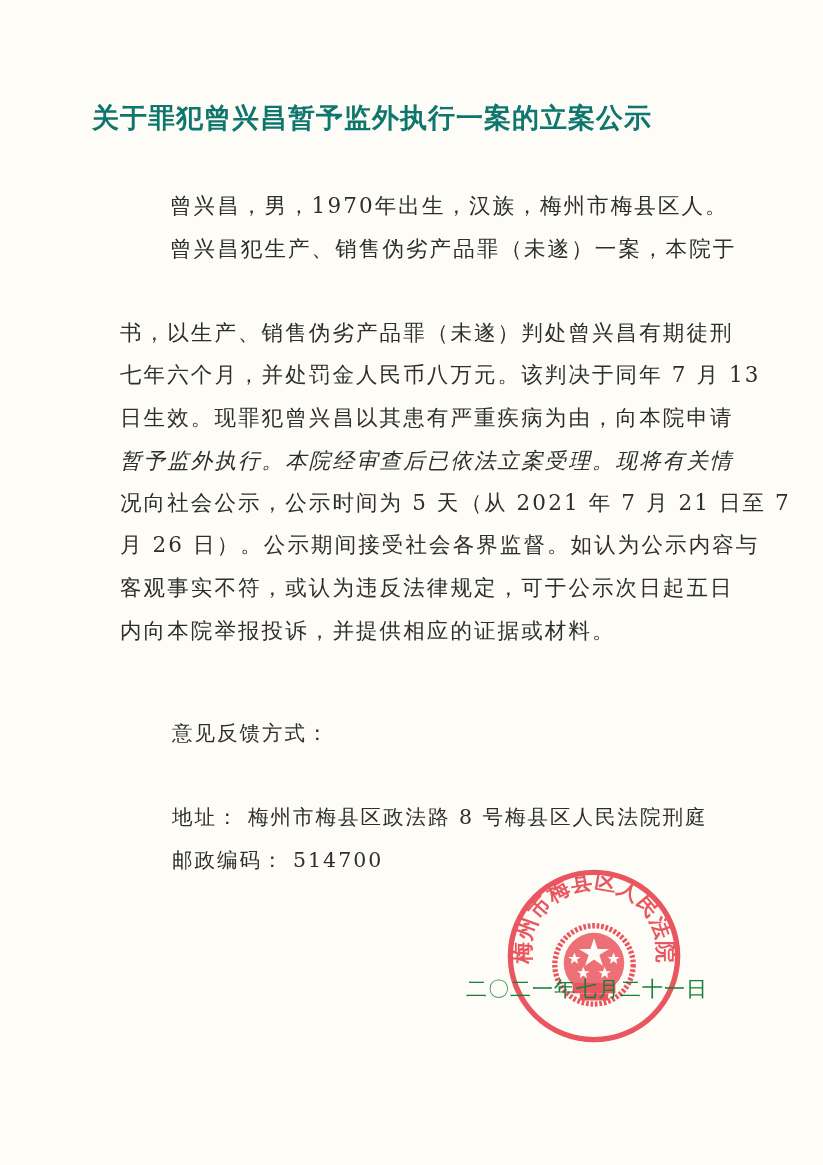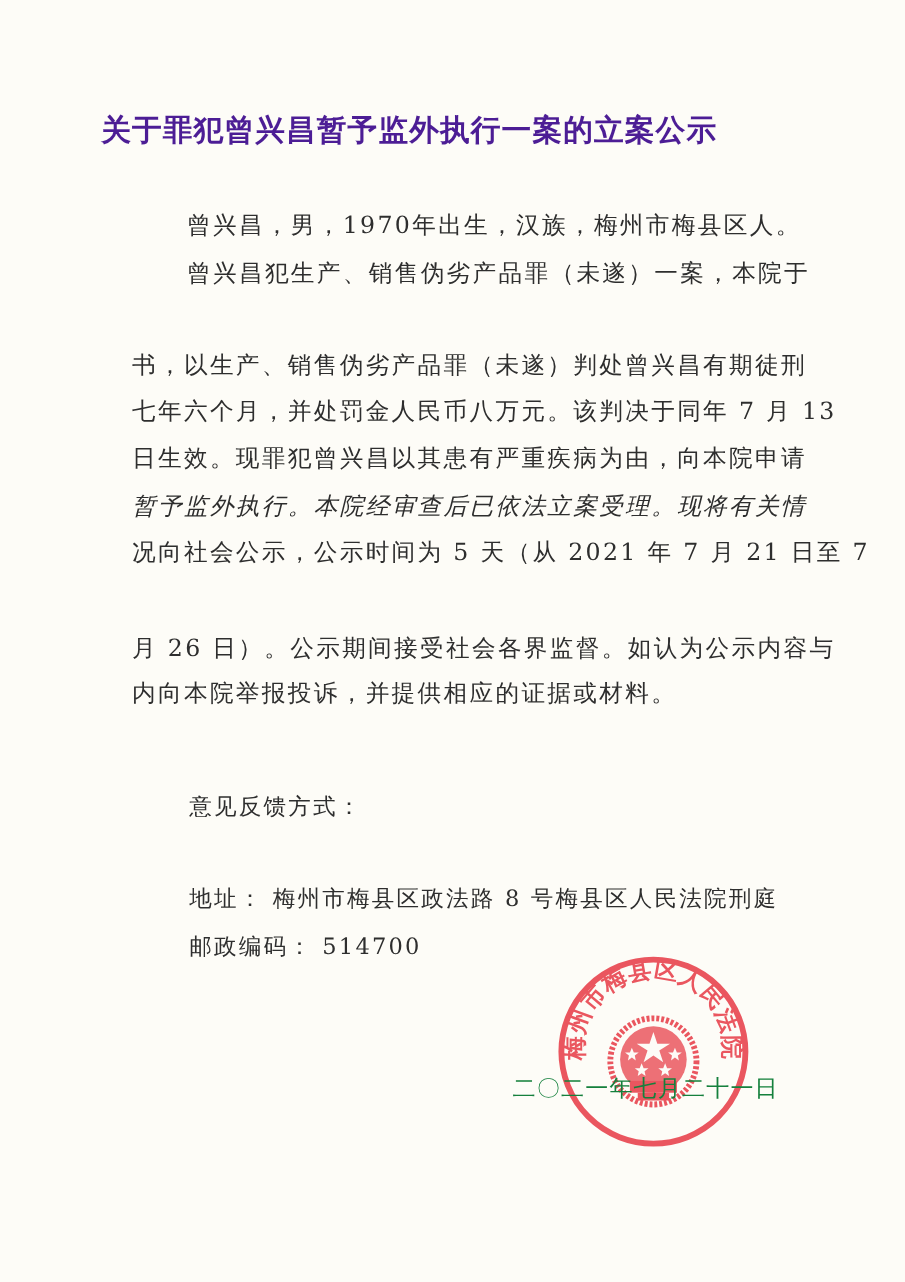--- a/index.html
+++ b/index.html
@@ -6,21 +6,21 @@
   body {
     width: 823px; height: 1165px; background: #fdfcf7;
     position: relative; overflow: hidden;
     font-family: "DejaVu Serif", "Liberation Serif", serif;
     color: #2e2e2e;
   }
   .page { position: absolute; left: 0; top: 0; width: 823px; height: 1165px; }
   .title {
     position: absolute; left: 0; top: 100px; width: 744px; text-align: center;
     font-family: "DejaVu Sans", "Liberation Sans", sans-serif;
-    font-size: 27px; font-weight: bold; letter-spacing: 1px; color: #4c1d95;
+    font-size: 27px; font-weight: bold; letter-spacing: 1px; color: #0f766e;
   }
   .line {
     position: absolute; left: 120px; width: 590px;
     font-size: 21.5px; line-height: 30px; white-space: nowrap;
     letter-spacing: 2.1px;
   }
   .line.indent { left: 170px; }
   .contact { position: absolute; left: 172px; font-size: 20.5px; letter-spacing: 2px; white-space: nowrap; line-height: 28px; }
   .date {
     position: absolute; left: 466px; top: 975px; font-size: 21px; letter-spacing: 1px;
@@ -37,21 +37,22 @@
   <div class="title">关于罪犯曾兴昌暂予监外执行一案的立案公示</div>
 
   <div class="line indent" style="top:191px;">曾兴昌，男，1970年出生，汉族，梅州市梅县区人。</div>
 
   <div class="line indent" style="top:234px;">曾兴昌犯生产、销售伪劣产品罪（未遂）一案，本院于</div>
   <div class="line" style="top:318px;">书，以生产、销售伪劣产品罪（未遂）判处曾兴昌有期徒刑</div>
   <div class="line" style="top:360px;">七年六个月，并处罚金人民币八万元。该判决于同年 7 月 13</div>
   <div class="line" style="top:403px;">日生效。现罪犯曾兴昌以其患有严重疾病为由，向本院申请</div>
   <div class="line" style="top:446px;font-style:italic;">暂予监外执行。本院经审查后已依法立案受理。现将有关情</div>
   <div class="line" style="top:488px;">况向社会公示，公示时间为 5 天（从 2021 年 7 月 21 日至 7</div>
-  <div class="line" style="top:530px;margin-top:45px;">月 26 日）。公示期间接受社会各界监督。如认为公示内容与</div>
+  <div class="line" style="top:530px;">月 26 日）。公示期间接受社会各界监督。如认为公示内容与</div>
+  <div class="line" style="top:573px;">客观事实不符，或认为违反法律规定，可于公示次日起五日</div>
   <div class="line" style="top:616px;">内向本院举报投诉，并提供相应的证据或材料。</div>
 
   <div class="contact" style="top:719px;">意见反馈方式：</div>
   <div class="contact" style="top:803px;">地址：  梅州市梅县区政法路 8 号梅县区人民法院刑庭</div>
   <div class="contact" style="top:846px;">邮政编码：  514700</div>
 
   <svg class="seal" viewBox="0 0 200 200">
     <defs>
       <path id="sealArc" d="M 32 120 A 72 72 0 1 1 168 120"></path>
     </defs>

